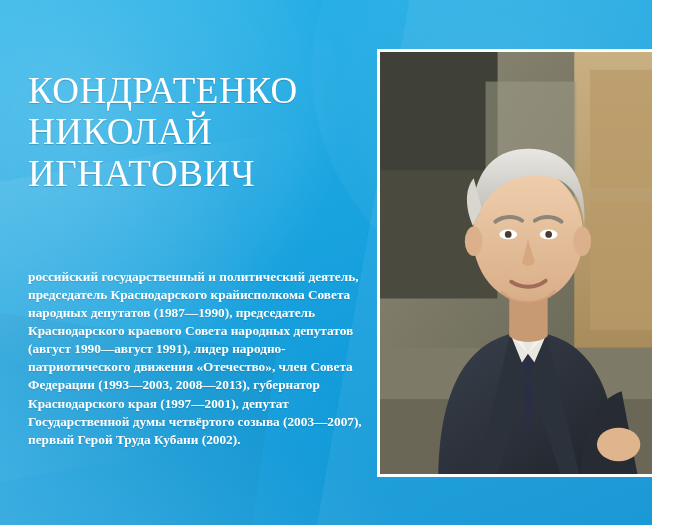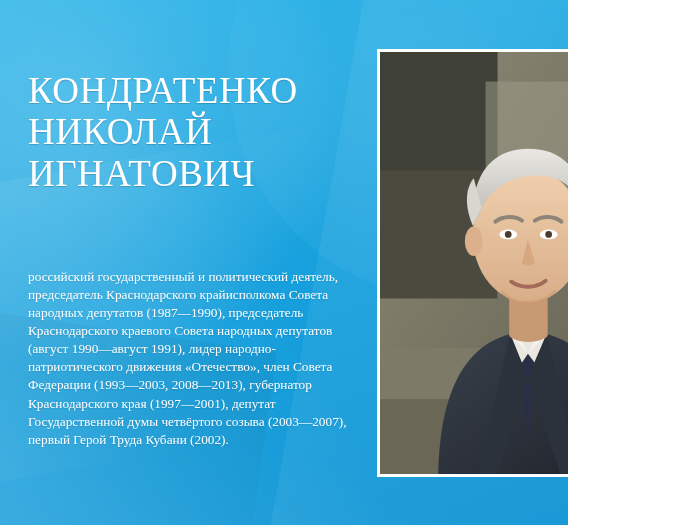--- a/index.html
+++ b/index.html
@@ -7,21 +7,21 @@
     padding: 0;
   }
   body {
     width: 700px;
     height: 525px;
     overflow: hidden;
     font-family: "Liberation Serif", serif;
   }
   .slide {
     position: relative;
-    width: 568px;
+    width: 652px;
     height: 525px;
     background: #1da8e2;
     background-image:
       linear-gradient(100deg, rgba(255,255,255,0.00) 55%, rgba(255,255,255,0.06) 55%, rgba(255,255,255,0.06) 100%),
       linear-gradient(160deg, #29b3e8 0%, #18a2de 45%, #0d93d4 100%);
     overflow: hidden;
   }
   
   .deco {
     position: absolute;
@@ -79,21 +79,21 @@
   }
   .body-text {
     position: absolute;
     left: 28px;
     top: 268px;
     width: 340px;
     color: #ffffff;
     font-family: "Liberation Serif", serif;
     font-size: 13.3px;
     line-height: 1.36;
-    font-weight: normal;
+    font-weight: bold;
     text-shadow: 0 1px 1px rgba(0,0,0,0.12);
   }
   .photo-frame {
     position: absolute;
     left: 377px;
     top: 49px;
     width: 293px;
     height: 428px;
     border: 3px solid #ffffff;
     box-sizing: border-box;

